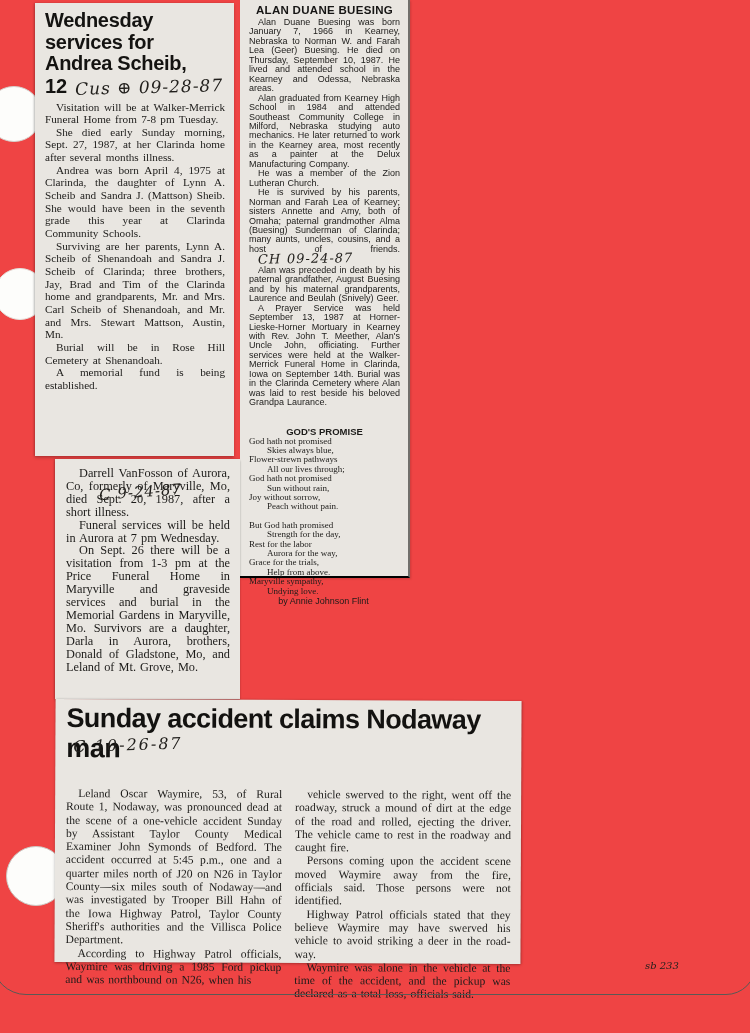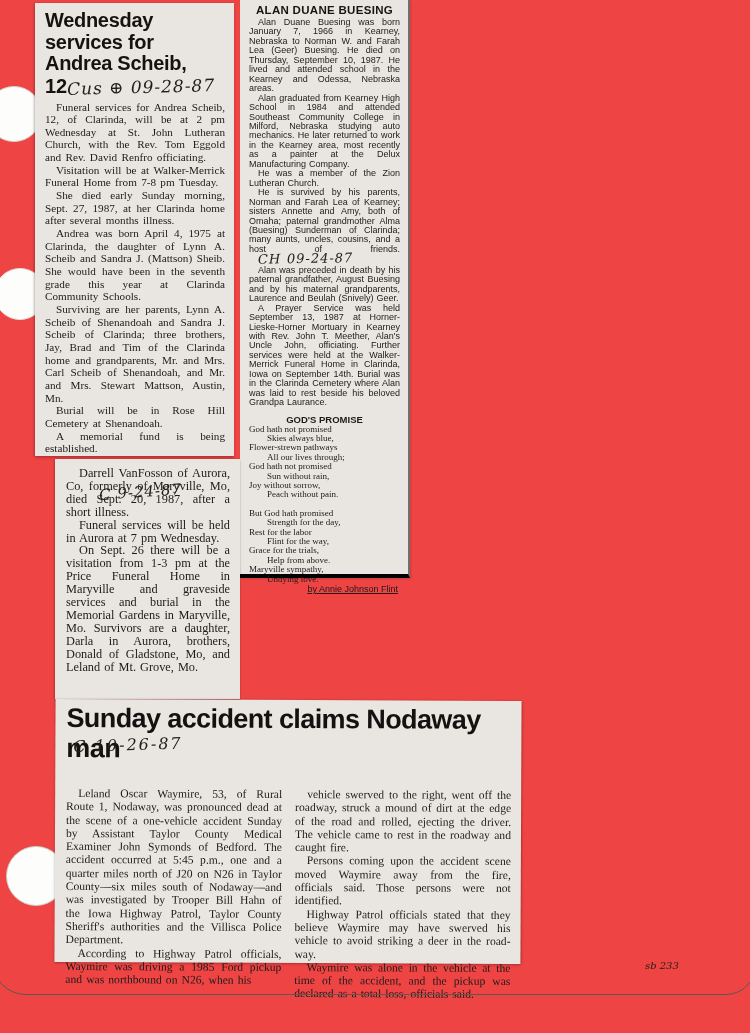--- a/index.html
+++ b/index.html
@@ -21,41 +21,41 @@
 
   
   .clip{position:absolute;background:#e9e6e1;color:#1c1b19;box-sizing:border-box;}
   .clip p{margin:0;}
 
   
   .clip-scheib{left:35px;top:3px;width:199px;height:453px;padding:7px 9px 0 10px;
                box-shadow:-1px 0 2px rgba(0,0,0,.18), 0 2px 3px rgba(0,0,0,.2);}
   .scheib-head{margin:0;font-family:"Liberation Sans",sans-serif;font-weight:bold;
                font-size:20px;line-height:21.5px;letter-spacing:-.3px;color:#141311;}
-  .scheib-head-row{display:flex;align-items:baseline;margin:0 0 3px;}
+  .scheib-head-row{display:flex;align-items:baseline;gap:8px;margin:0 0 3px;}
   .scheib-num{font-family:"Liberation Sans",sans-serif;font-weight:bold;font-size:20px;color:#141311;}
   .hw-scheib{font-size:17px;transform:rotate(-1.5deg);letter-spacing:1px;}
   .clip-scheib p{font-size:11.2px;line-height:12.65px;text-align:justify;text-indent:11px;word-spacing:1.5px;}
 
   
   .clip-buesing{left:240px;top:0;width:170px;height:578px;padding:4px 8px 0 9px;
                 font-family:"Liberation Sans",sans-serif;
-                border-right:2.5px solid #716f6b;border-bottom:4px solid #000000;
+                border-right:2.5px solid #716f6b;border-bottom:2px solid #000000;
                 box-shadow:1px 1px 2px rgba(0,0,0,.15);}
   .buesing-title{margin:0 0 2px;text-align:center;font-size:11.5px;font-weight:bold;
                  letter-spacing:.3px;color:#161514;}
   .clip-buesing p{font-size:9px;line-height:9.45px;text-align:justify;text-indent:9px;word-spacing:.5px;}
   .hw-buesing{font-size:13px;letter-spacing:1px;display:inline-block;transform:rotate(-1deg);}
-  .poem{margin-top:6px;}
+  .poem{margin-top:18px;}
   .poem-title{text-align:center;font-size:9.5px;font-weight:bold;line-height:11px;}
   .stanza{margin:0;font-family:Liberation Serif, serif;}
   .stanza .line{font-size:9px;line-height:9.4px;}
   .stanza .line:nth-child(even){padding-left:18px;}
   .stanza-2{margin-top:9px;}
-  .poem-byline{text-align:right;font-size:9px;line-height:10px;padding-right:2px;text-decoration:underline;}
+  .poem-byline{text-align:center;font-size:9px;line-height:10px;padding-right:2px;}
 
   
   .clip-vanfosson{left:55px;top:459px;width:185px;height:240px;padding:8px 10px 0 11px;
                   box-shadow:-1px 0 2px rgba(0,0,0,.18), 0 2px 2px rgba(0,0,0,.25);}
   .vf-head{margin:0 0 6px;font-family:"Liberation Sans",sans-serif;font-weight:bold;
            font-size:20.5px;line-height:21px;letter-spacing:-.3px;color:#141311;}
   .hw-vf{position:absolute;left:44px;top:24px;font-size:15px;transform:rotate(-4deg);letter-spacing:1px;}
   .clip-vanfosson p{font-size:12.3px;line-height:12.9px;text-align:justify;text-indent:13px;word-spacing:1px;}
 
   
@@ -77,21 +77,20 @@
   <div class="hole hole-1"></div>
   <div class="hole hole-2"></div>
   <div class="hole hole-3"></div>
 
   <article class="clip clip-scheib">
     <h1 class="scheib-head">Wednesday services for Andrea Scheib,</h1>
     <div class="scheib-head-row">
       <span class="scheib-num">12</span>
       <span class="handwriting hw-scheib">Cus ⊕ 09-28-87</span>
     </div>
-    <p>Funeral services for Andrea Scheib, 12, of Clarinda, will be at 2 pm Wednesday at St. John Lutheran Church, with the Rev. Tom Eggold and Rev. David Renfro officiating.</p>
     <p>Visitation will be at Walker-Merrick Funeral Home from 7-8 pm Tuesday.</p>
     <p>She died early Sunday morning, Sept. 27, 1987, at her Clarinda home after several months illness.</p>
     <p>Andrea was born April 4, 1975 at Clarinda, the daughter of Lynn A. Scheib and Sandra J. (Mattson) Sheib. She would have been in the seventh grade this year at Clarinda Community Schools.</p>
     <p>Surviving are her parents, Lynn A. Scheib of Shenandoah and Sandra J. Scheib of Clarinda; three brothers, Jay, Brad and Tim of the Clarinda home and grandparents, Mr. and Mrs. Carl Scheib of Shenandoah, and Mr. and Mrs. Stewart Mattson, Austin, Mn.</p>
     <p>Burial will be in Rose Hill Cemetery at Shenandoah.</p>
     <p>A memorial fund is being established.</p>
   </article>
 
   <article class="clip clip-buesing">
     <h2 class="buesing-title">ALAN DUANE BUESING</h2>
@@ -110,21 +109,21 @@
         <div class="line">All our lives through;</div>
         <div class="line">God hath not promised</div>
         <div class="line">Sun without rain,</div>
         <div class="line">Joy without sorrow,</div>
         <div class="line">Peach without pain.</div>
       </div>
       <div class="stanza stanza-2">
         <div class="line">But God hath promised</div>
         <div class="line">Strength for the day,</div>
         <div class="line">Rest for the labor</div>
-        <div class="line">Flint for the way,</div>
+        <div class="line">Aurora for the way,</div>
         <div class="line">Grace for the trials,</div>
         <div class="line">Help from above.</div>
         <div class="line">Maryville sympathy,</div>
         <div class="line">Undying love.</div>
       </div>
       <div class="poem-byline">by Annie Johnson Flint</div>
     </div>
   </article>
 
   <article class="clip clip-vanfosson">

